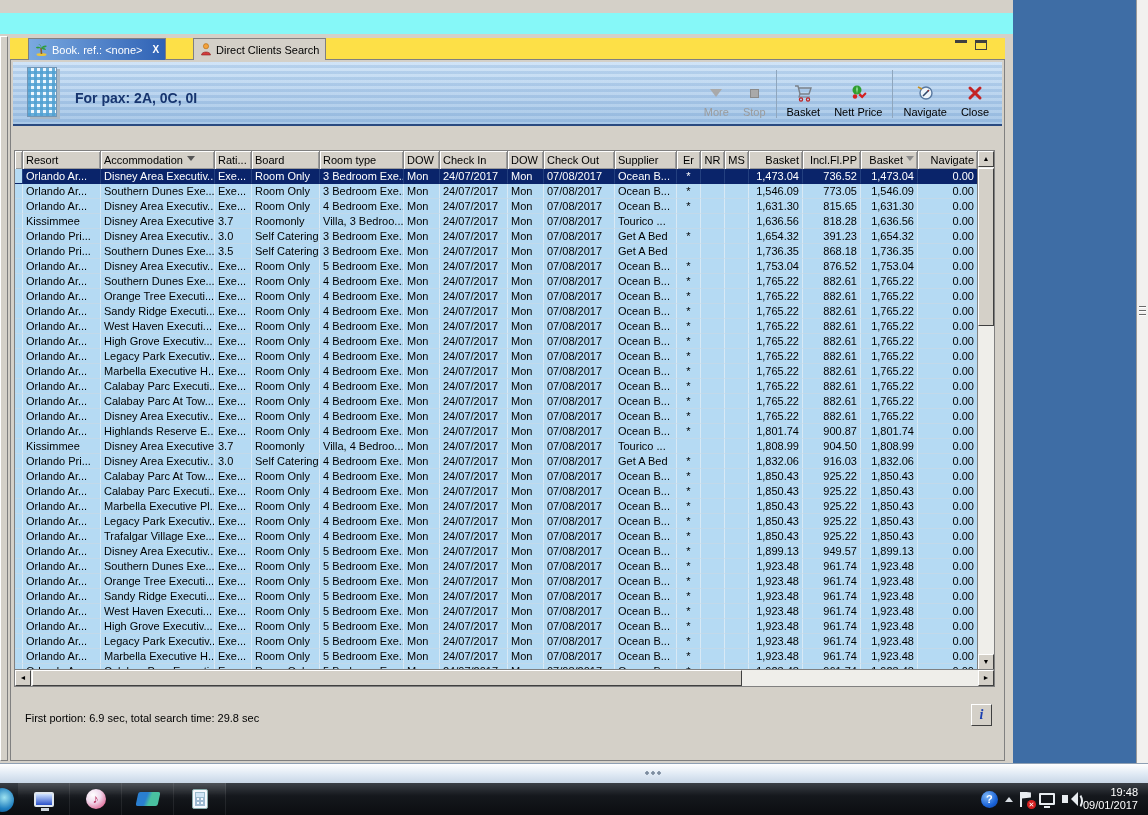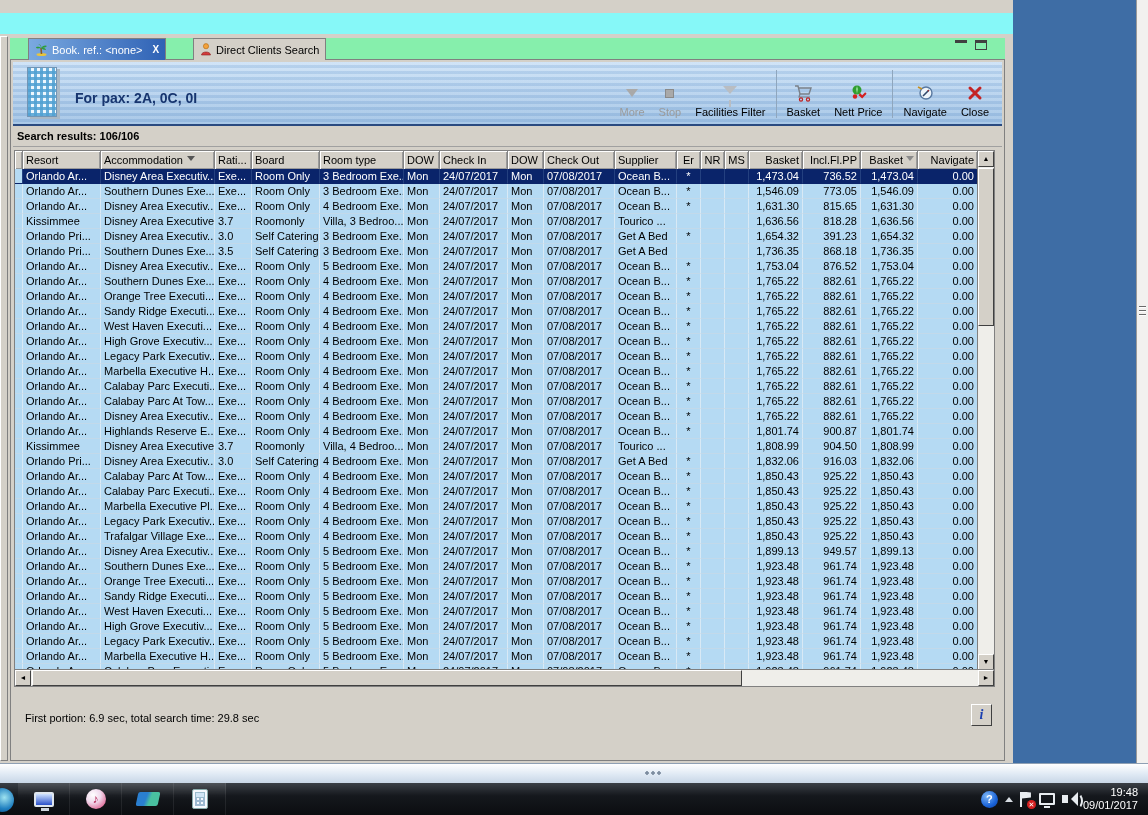--- a/index.html
+++ b/index.html
@@ -17,21 +17,21 @@
   .tb-btn .mini{position:absolute;left:3px;bottom:2px;width:7px;height:2px;background:#000;}
   .tb-btn .maxi{position:absolute;left:3px;top:2px;width:9px;height:7px;border:1px solid #000;border-top-width:2px;}
   .tb-btn .clos{font-weight:bold;font-size:9px;color:#000;}
   .cyanstrip{position:absolute;left:0;top:13px;width:100%;height:21px;background:#86f8f8;}
 
   
   .left-rail{position:absolute;left:0;top:36px;width:8px;height:725px;background:#d4d0c8;
     border:1px solid;border-color:#fff #808080 #808080 #fff;}
 
   
-  .tabbar{position:absolute;left:10px;top:38px;width:995px;height:22px;border-bottom:1px solid #808080;background:#86efac;}
+  .tabbar{position:absolute;left:10px;top:38px;width:995px;height:22px;border-bottom:1px solid #808080;background:#fde047;}
   .dtab{position:absolute;top:0;height:22px;display:flex;align-items:center;gap:4px;padding:0 6px;
     border:1px solid #808080;border-bottom:none;font-size:11px;}
   .dtab.sel{background:linear-gradient(90deg,#7aa9e0,#2f62b5);color:#fff;}
   .dtab.unsel{background:#d4d0c8;color:#000;}
   .dtab .x{font-weight:bold;font-size:10px;margin-left:6px;}
   .mdi-btns{position:absolute;right:18px;top:2px;display:flex;gap:8px;}
   .mdi-min{width:12px;height:10px;border-top:3px solid #404040;}
   .mdi-rest{width:12px;height:10px;border:1px solid #404040;border-top-width:3px;}
 
   
@@ -208,26 +208,20 @@
             <span class="ic">
                 <span class="i-more"></span>
               </span>
             <span class="lbl">More</span>
           </div>
           <div class="tbtn disabled">
             <span class="ic">
                 <span class="i-stop"></span>
               </span>
             <span class="lbl">Stop</span>
-          </div>
-          <div class="tbtn">
-            <span class="ic">
-                <span class="i-funnel"></span>
-              </span>
-            <span class="lbl">Facilities Filter</span>
           </div>
           <div class="tsep"></div>
           <div class="tbtn">
             <span class="ic">
               <svg width="20" height="18" viewBox="0 0 20 18">
                 <path d="M2 2 H5 L7 10 H16 L18 4 H6" fill="none" stroke="#7a8088" stroke-width="1.4"></path>
                 <path d="M7 10 L6 13 H17" fill="none" stroke="#7a8088" stroke-width="1.2"></path>
                 <circle cx="8" cy="15.5" r="1.6" fill="none" stroke="#c02020" stroke-width="1.2"></circle>
                 <circle cx="15" cy="15.5" r="1.6" fill="none" stroke="#c02020" stroke-width="1.2"></circle>
               </svg>
@@ -261,21 +255,20 @@
             <span class="ic">
               <svg width="16" height="16" viewBox="0 0 16 16">
                 <path d="M3 3 L13 13 M13 3 L3 13" stroke="#c42424" stroke-width="3" stroke-linecap="round"></path>
               </svg>
             </span>
             <span class="lbl">Close</span>
           </div>
         </div>
       </div>
 
-      <div style="position:absolute;left:2px;top:66px;width:989px;height:21px;background:#d4d0c8;border-bottom:1px solid #a0a0a0;line-height:21px;padding-left:4px;font-weight:bold;">Search results: 106/106</div>
 
       <div class="grid">
         <div class="grid-header">
             <div class="hcell" style="width: 8px;"></div>
             <div class="hcell" style="width: 78px;">
               <span>Resort</span>
             </div>
             <div class="hcell" style="width: 114px;">
               <span>Accommodation</span>
               <div class="funnel" style="display: inline-block;"></div>

